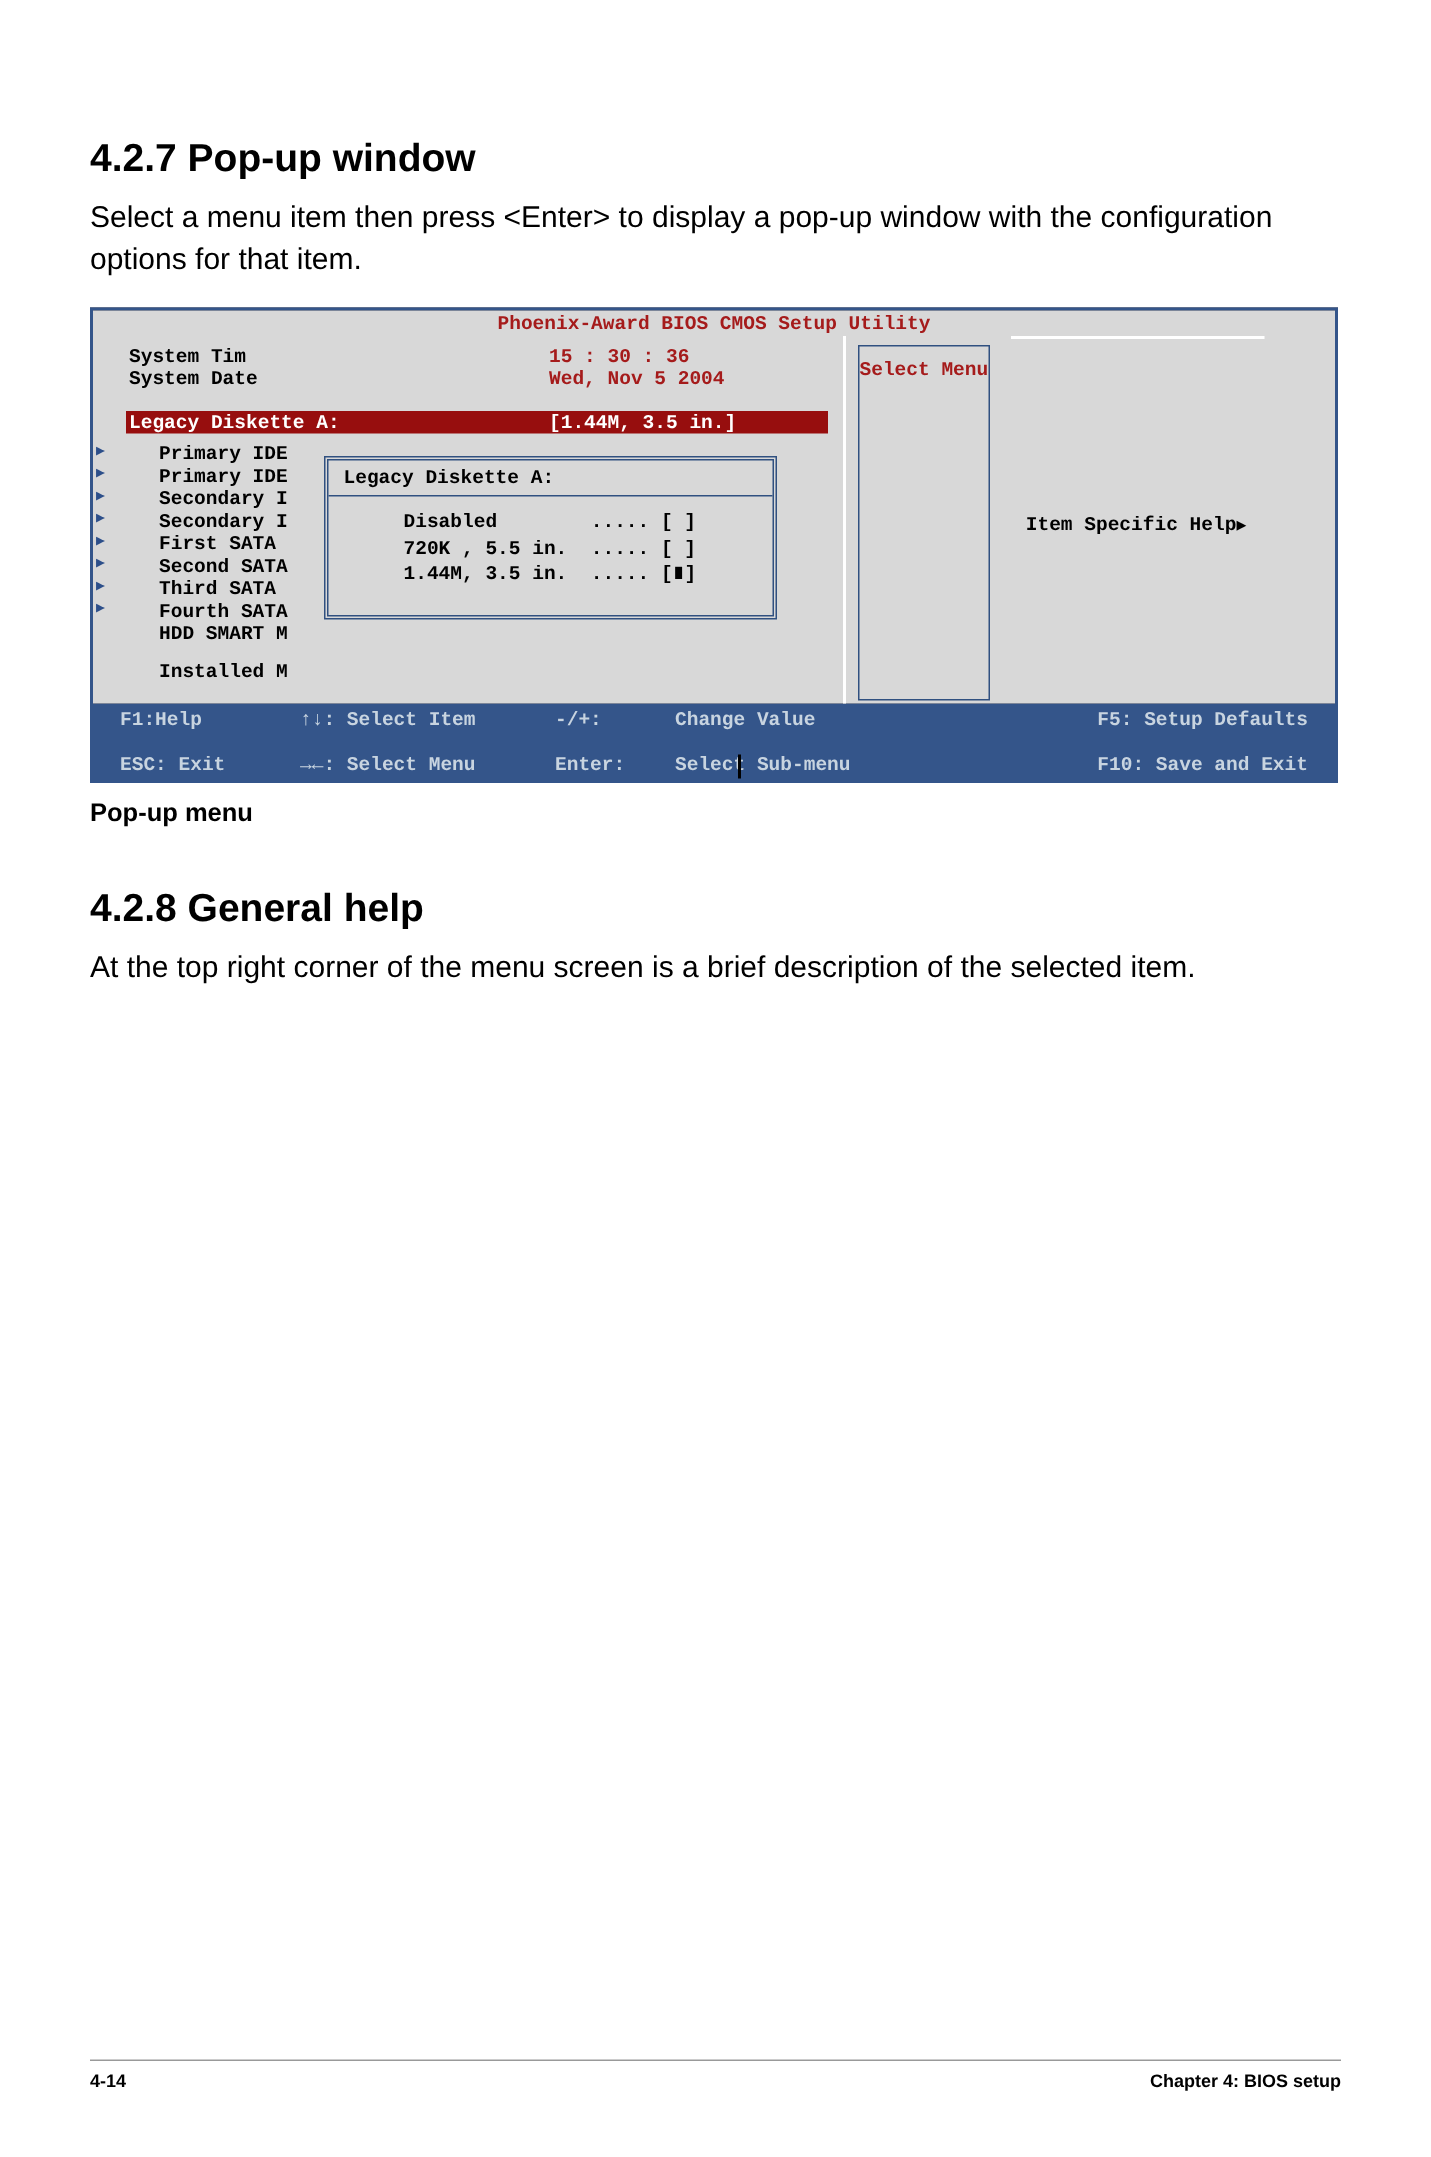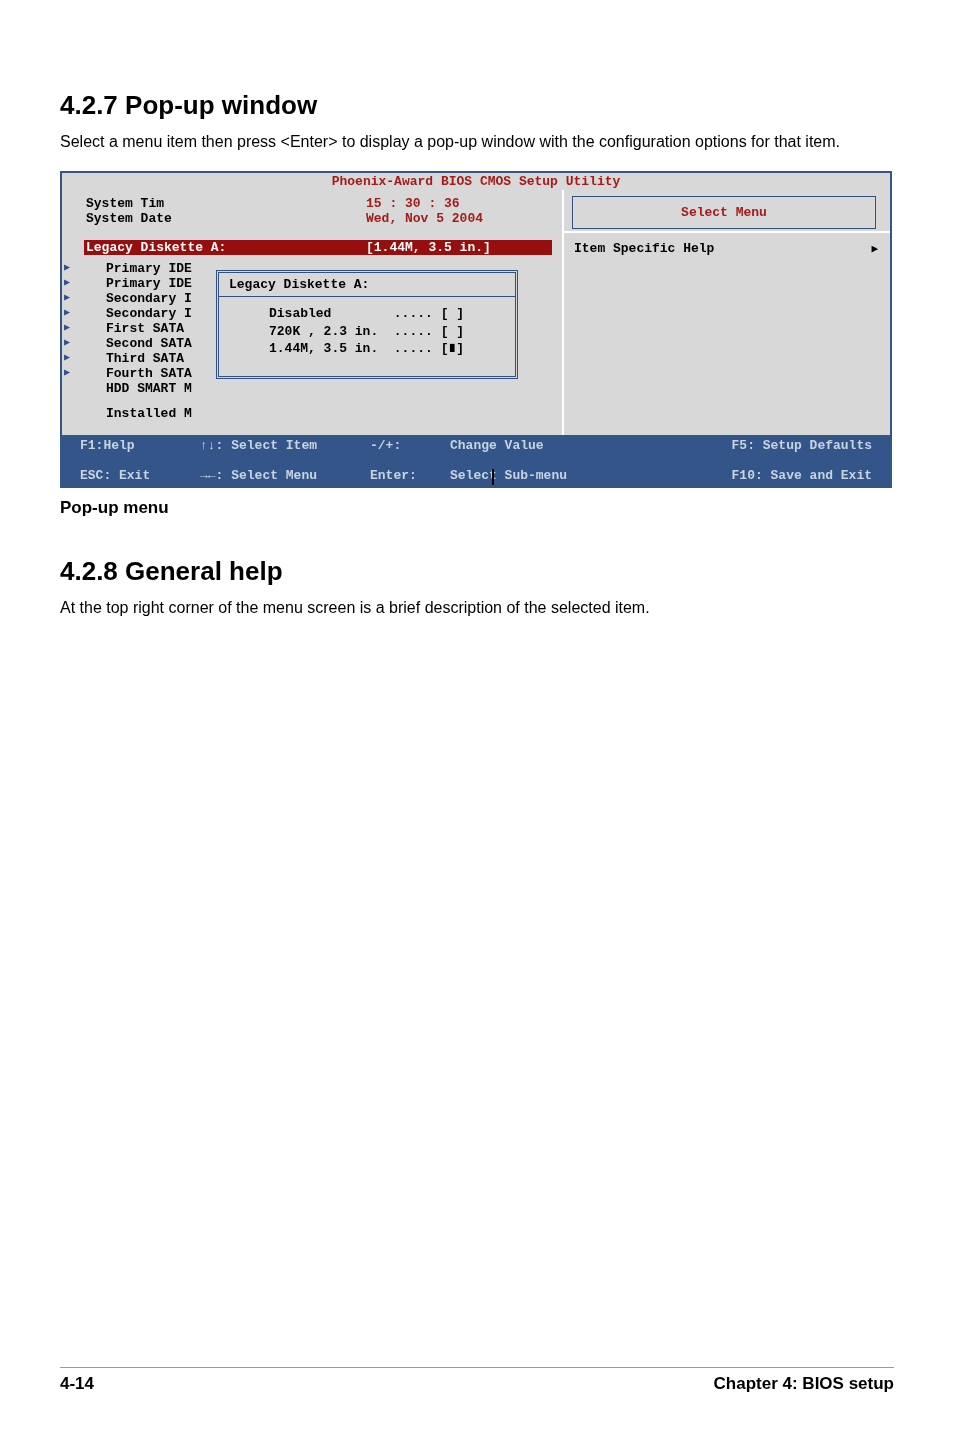--- a/index.html
+++ b/index.html
@@ -15,21 +15,21 @@
       padding: 90px 60px 40px 60px;
       position: relative;
       color: #000;
     }
     .section-heading {
       font-size: 26px;
       font-weight: bold;
       margin-bottom: 10px;
     }
     .section-text {
-      font-size: 16px;
+      font-size: 20px;
       line-height: 1.4;
       margin-bottom: 18px;
     }
     .bios-screenshot {
       width: 832px;
       margin: 0 auto 10px 0;
       font-family: "Courier New", monospace;
       font-size: 13px;
       font-weight: bold;
       color: #000;
@@ -66,21 +66,21 @@
     }
     .bios-left {
       flex: 0 0 500px;
       padding: 6px 10px 14px 24px;
       position: relative;
     }
     .bios-right {
       flex: 1;
       border-left: 2px solid #fff;
       display: flex;
-      flex-direction: column;
+      flex-direction: row;
     }
     .select-menu-box {
       border: 1px solid #305080;
       margin: 6px 14px 2px 8px;
       text-align: center;
       color: #a51b1b;
       padding: 8px 0;
       font-weight: bold;
     }
     .item-help-header {
@@ -177,21 +177,21 @@
     }
     .page-footer {
       position: absolute;
       bottom: 44px;
       left: 60px;
       right: 60px;
       border-top: 1px solid #999;
       padding-top: 6px;
       display: flex;
       justify-content: space-between;
-      font-size: 17px;
+      font-size: 12px;
       font-weight: bold;
     }
     .help-arrow {
       font-size: 11px;
     }
     .pointer-line {
       position: absolute;
       left: 430px;
       top: 296px;
       width: 2px;
@@ -237,21 +237,21 @@
         <div class="submenu-item">HDD SMART M</div>
         <div style="height:10px;"></div>
         <div class="submenu-item">Installed M</div>
       </div>
 
       <div class="popup-window">
         <div class="popup-title">Legacy Diskette A:</div>
         <div class="popup-divider"></div>
         <div class="popup-options">
           <div class="opt-row">Disabled        ..... [ ]</div>
-          <div class="opt-row">720K , 2.3 in.  ..... [ ]</div>
+          <div class="opt-row">720K , 5.5 in.  ..... [ ]</div>
           <div class="opt-row">1.44M, 3.5 in.  ..... [∎]</div>
         </div>
       </div>
     </div>
 
     <div class="bios-right">
       <div class="select-menu-box">Select Menu</div>
       <div class="item-help-header">
         <span>Item Specific Help</span>
         <span class="help-arrow">▶</span>

